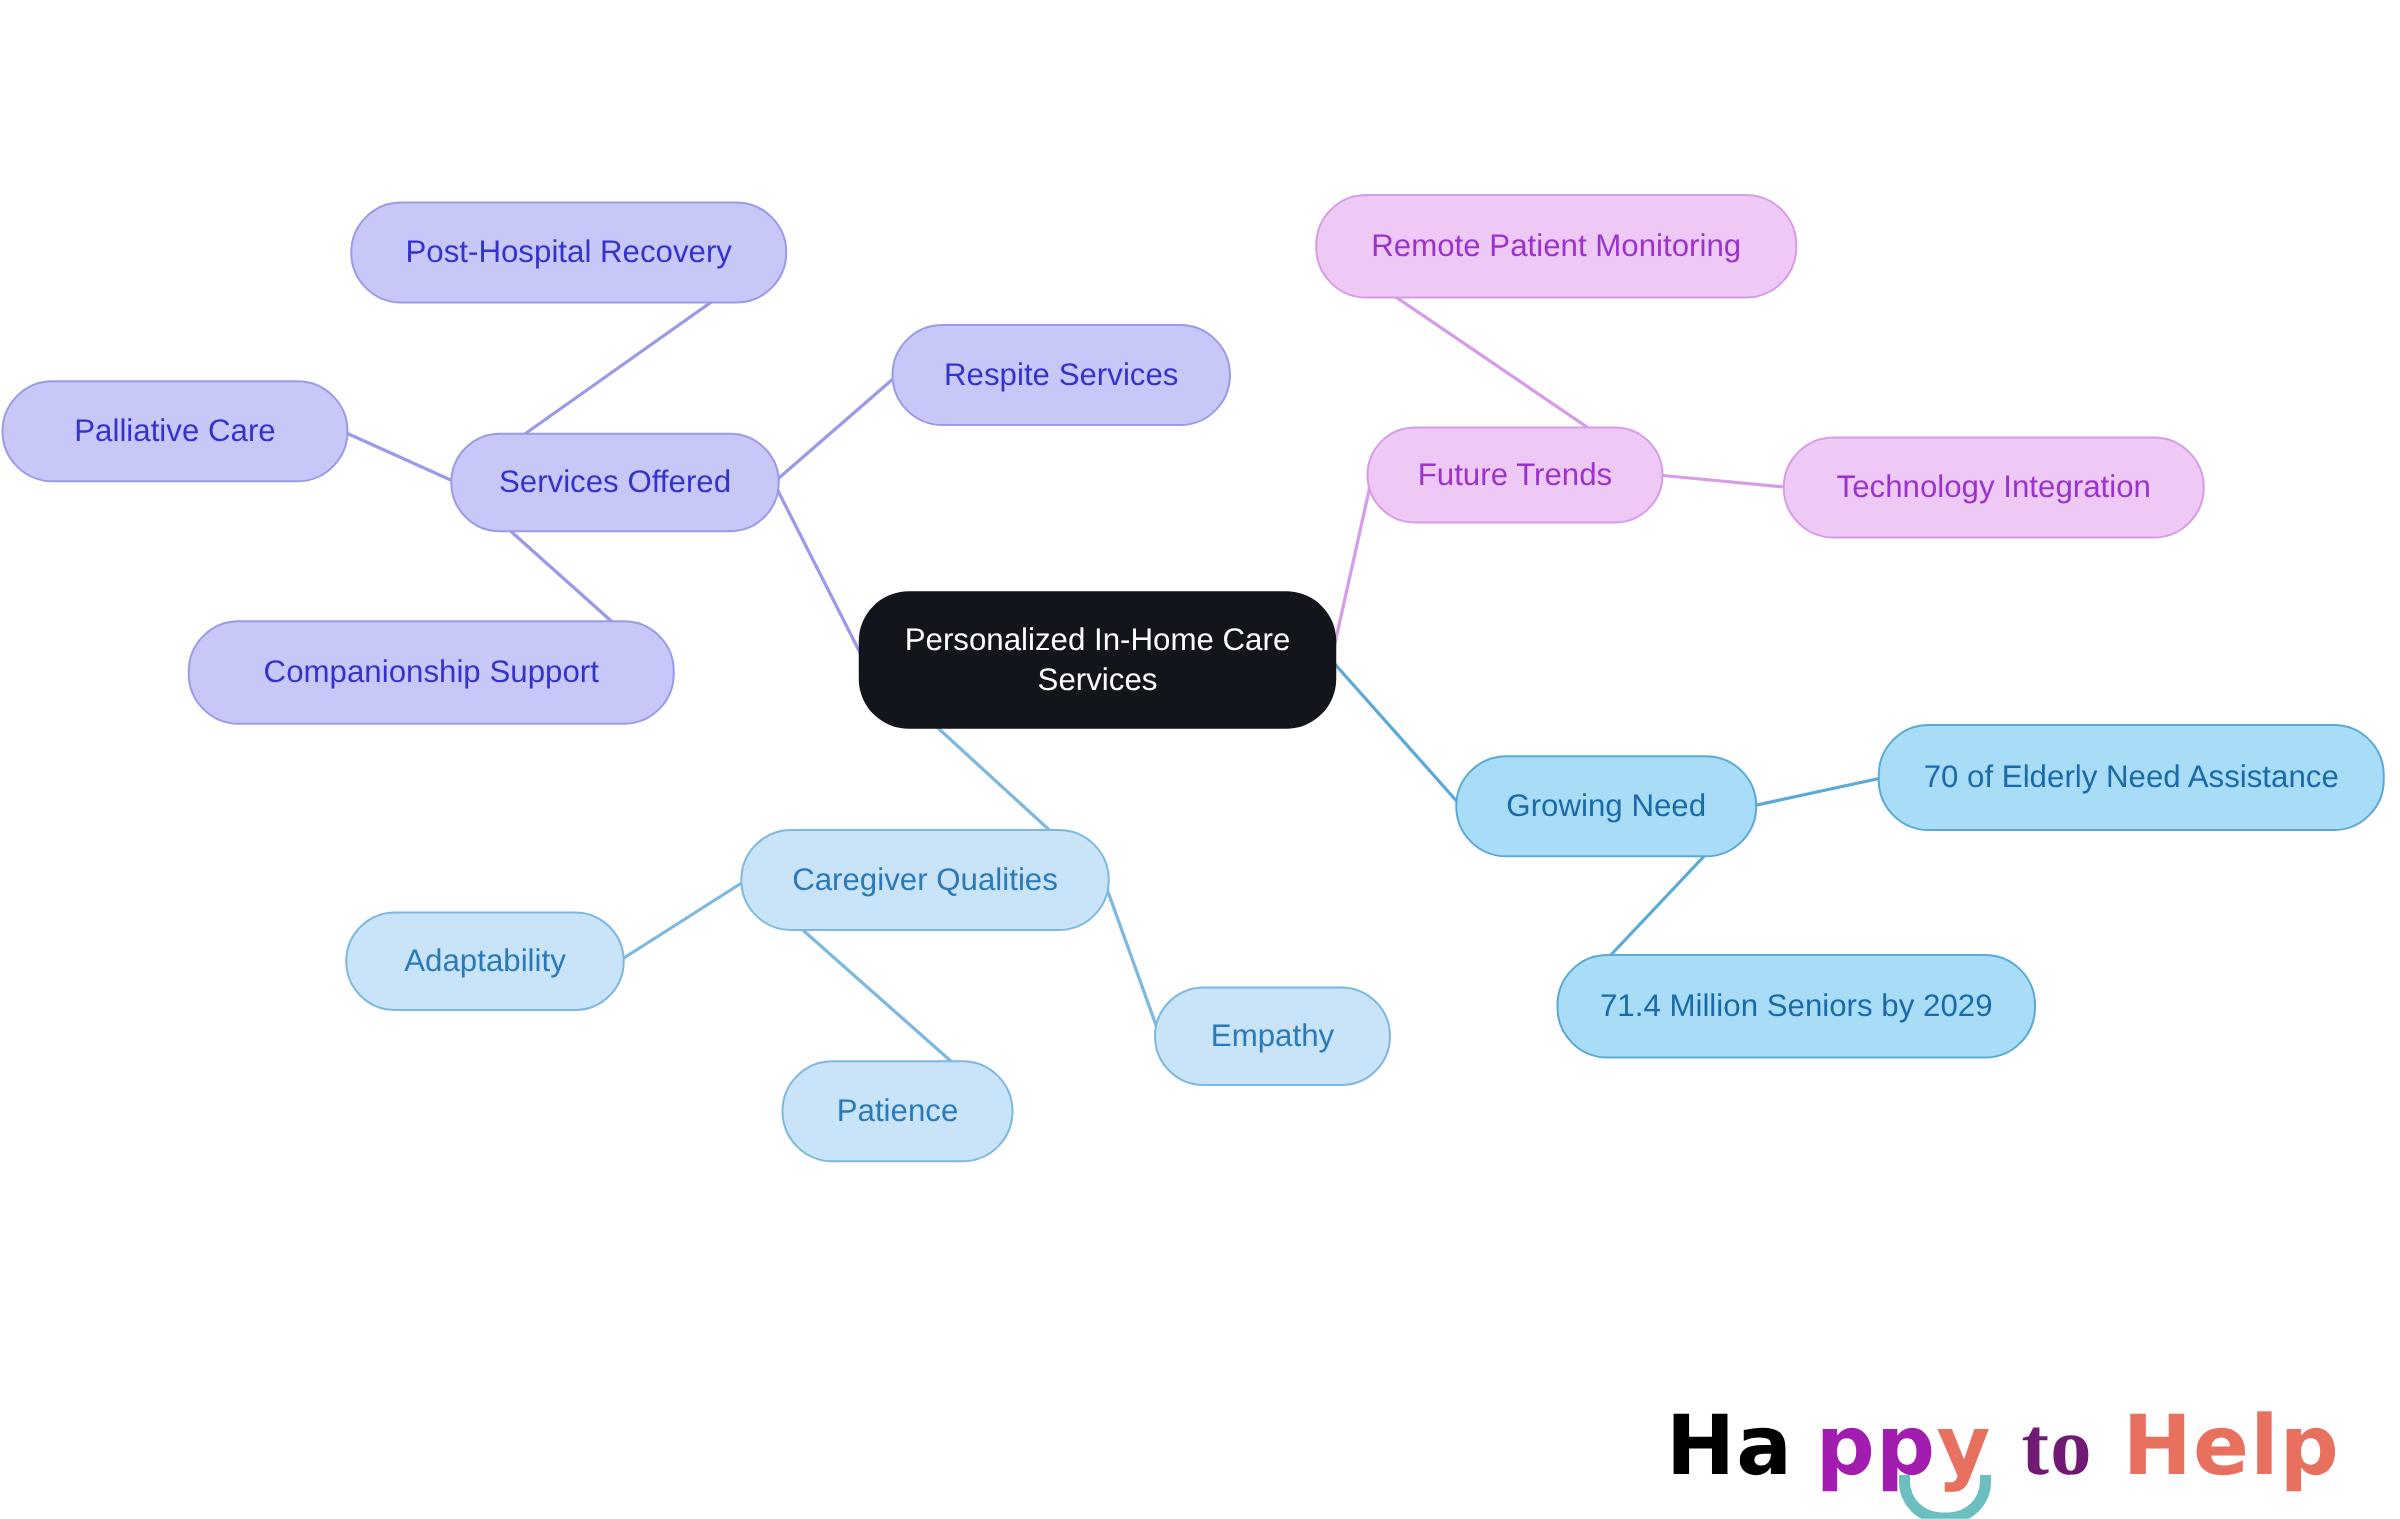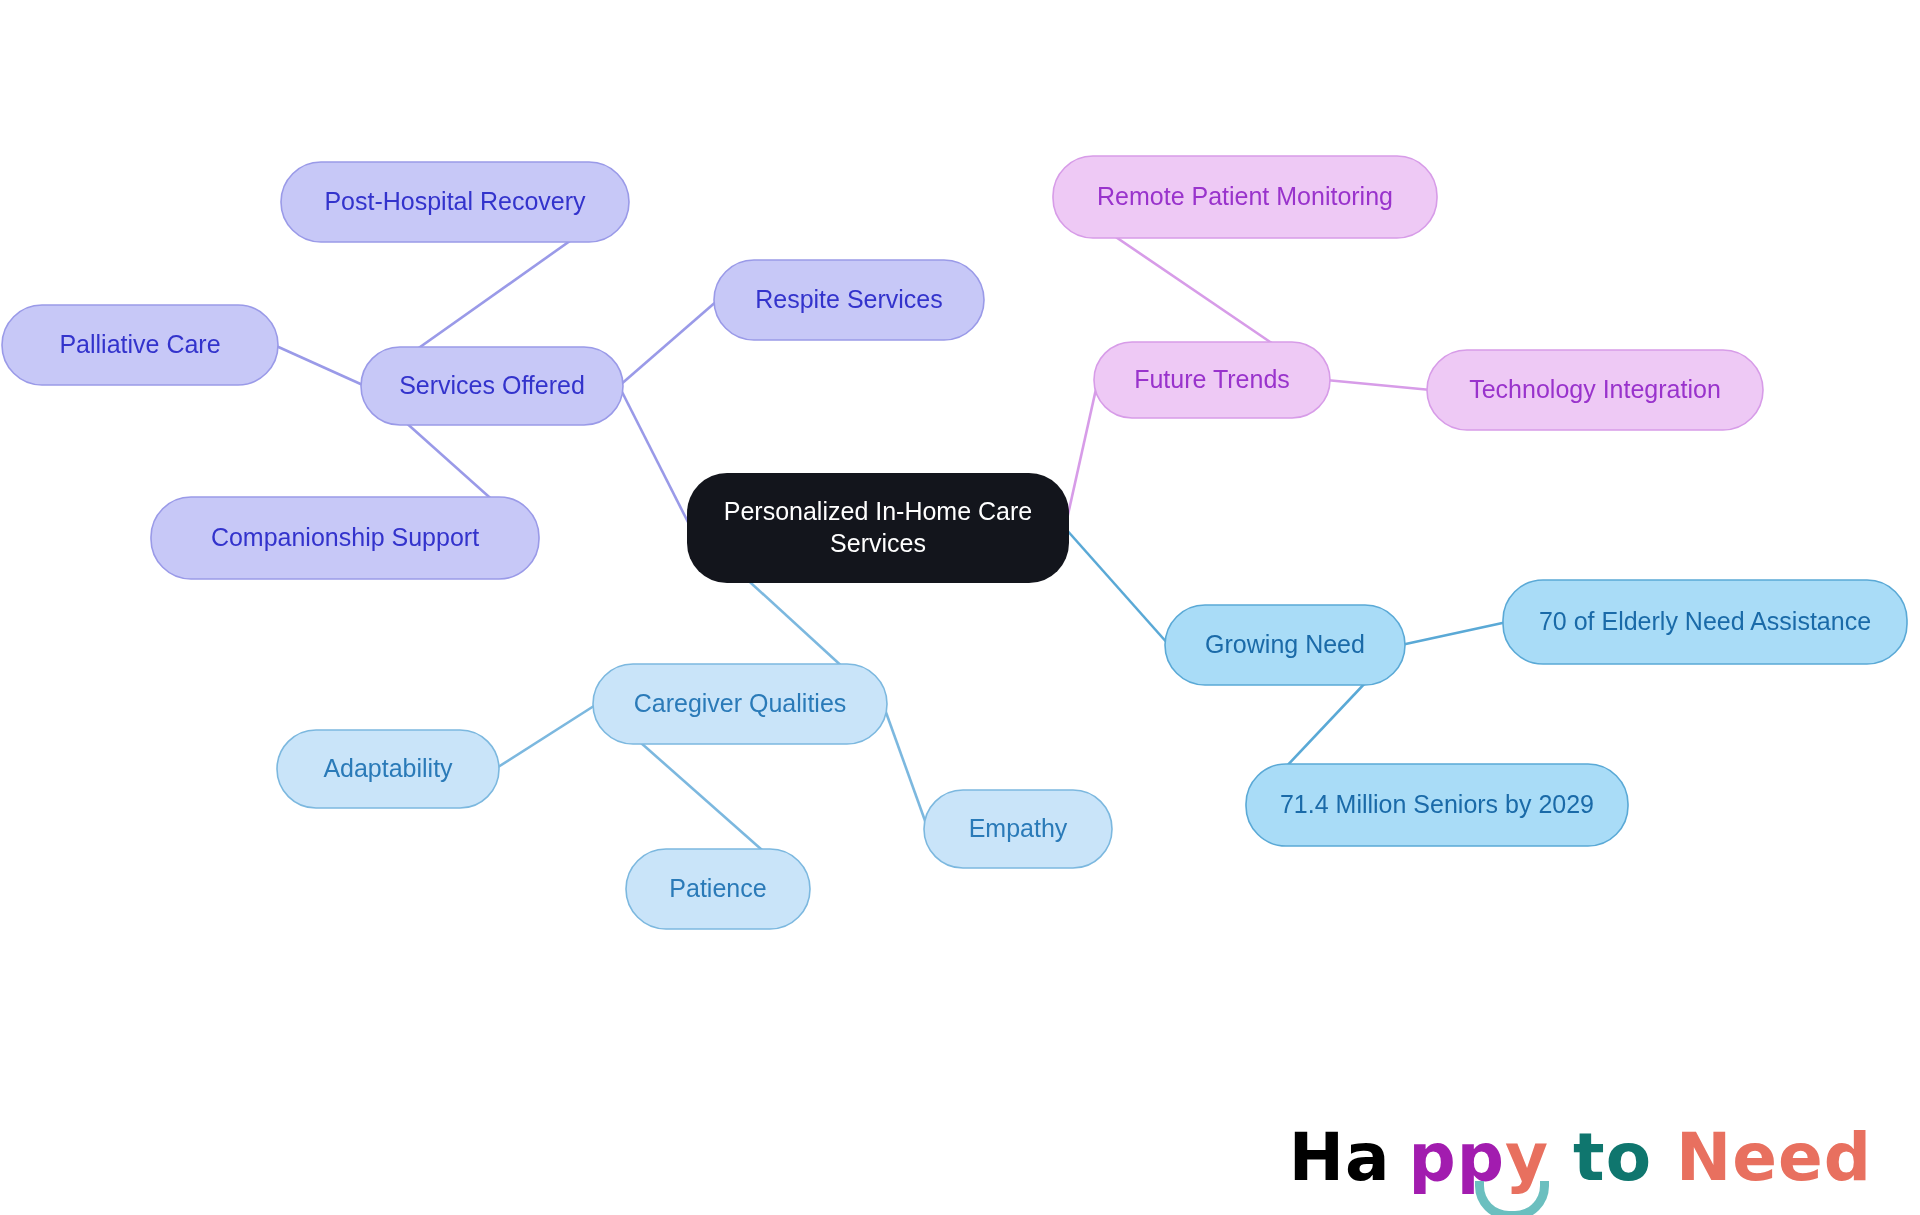--- a/index.html
+++ b/index.html
@@ -153,17 +153,17 @@
       <g>
         <rect x="924" y="790" width="188" height="78" rx="39" ry="39" fill="#c9e4f9" stroke="#7cb8df" stroke-width="1.6"></rect>
         <text class="node-label branch-label" x="1018" y="830" fill="#2a7ab8">Empathy</text>
       </g>
     </g>
 </svg>
 
 <div class="logo-wrap">
   <div class="logo-main">
     <span style="color: #000000;">Ha</span><span style="color: #a21caf; margin-left: 18px;">pp</span><span style="color: rgb(232, 112, 95);">y</span>
-    <span style="color: #0f766e;">to</span>
-    <span style="color: rgb(232, 112, 95);">Need</span>
+    <span style="color: #701a75; font-family: Liberation Serif, serif;">to</span>
+    <span style="color: rgb(232, 112, 95);">Help</span>
     <span class="smile" style="border-top: none; border-right-color: rgb(107, 191, 191); border-bottom-color: rgb(107, 191, 191); border-left-color: rgb(107, 191, 191);"></span>
   </div>
 </div>
 
 </body></html>

